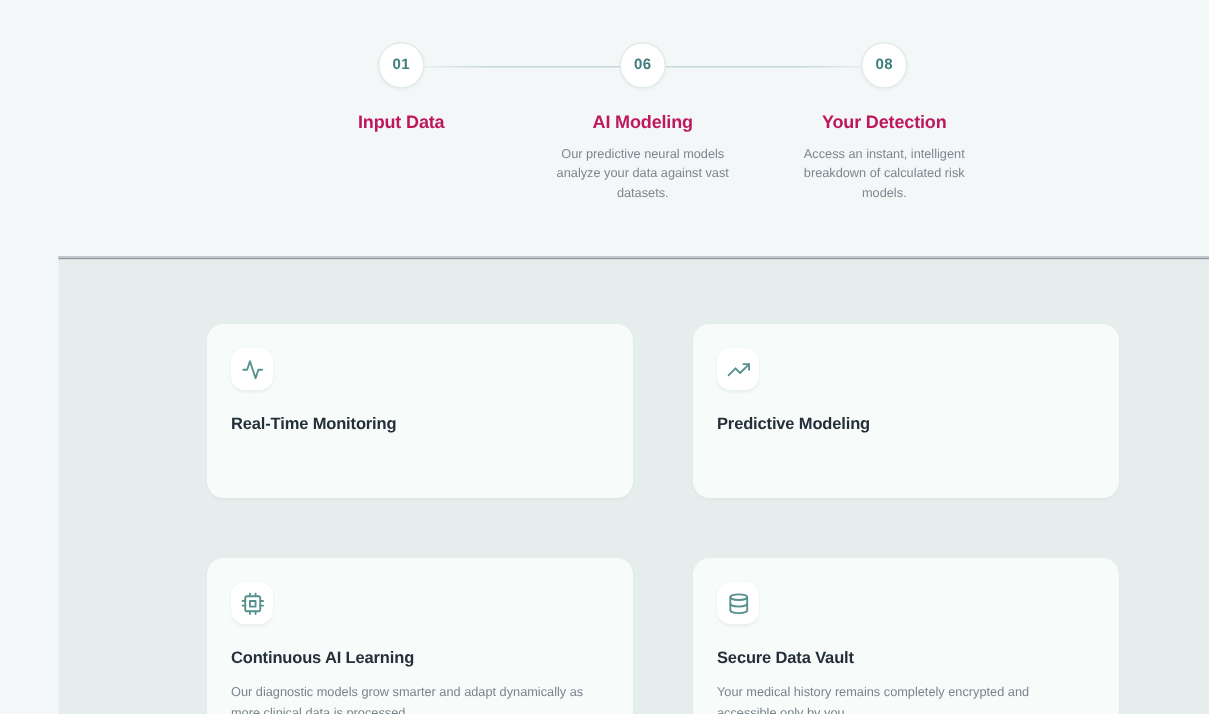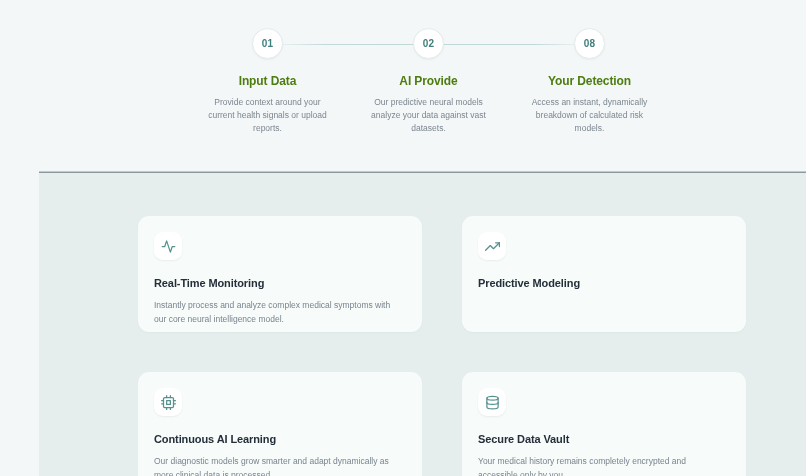--- a/index.html
+++ b/index.html
@@ -37,21 +37,21 @@
     width:31px; height:31px; margin-top:28px;
     border-radius:50%;
     background:#ffffff;
     border:1px solid #e3ebea;
     box-shadow:0 1px 2px rgba(20,60,60,0.05);
     display:flex; align-items:center; justify-content:center;
     font-size:10px; font-weight:700; color:#3f7e7c; letter-spacing:0.2px;
   }
   .step-title {
     margin-top:15px; font-size:12px; font-weight:700;
-    color:#4d7c0f; letter-spacing:-0.1px;
+    color:#be185d; letter-spacing:-0.1px;
   }
   .step-desc {
     margin-top:8px; width:130px; text-align:center;
     font-size:8.5px; line-height:13px; color:#7b868f;
   }
 
   .section-divider {
     position:absolute; left:0; top:171px; width:806px; height:2px;
     background:#8e979d;
     border-top:1px solid #c3cacd;
@@ -102,56 +102,54 @@
 
       <div class="connector"></div>
 
       <div class="steps-row">
 
         <div class="step">
           <div class="step-circle">
             <span>01</span>
           </div>
           <div class="step-title">Input Data</div>
-          <div class="step-desc">Provide context around your current health signals or upload reports.</div>
         </div>
 
         <div class="step">
           <div class="step-circle">
-            <span>02</span>
+            <span>06</span>
           </div>
-          <div class="step-title">AI Provide</div>
+          <div class="step-title">AI Modeling</div>
           <div class="step-desc">Our predictive neural models analyze your data against vast datasets.</div>
         </div>
 
         <div class="step">
           <div class="step-circle">
             <span>08</span>
           </div>
           <div class="step-title">Your Detection</div>
-          <div class="step-desc">Access an instant, dynamically breakdown of calculated risk models.</div>
+          <div class="step-desc">Access an instant, intelligent breakdown of calculated risk models.</div>
         </div>
 
       </div>
     </div>
   </section>
 
   <div class="section-divider"></div>
 
   <section class="features-section">
     <div class="cards-grid">
 
       <div class="card">
         <div class="icon-tile">
           <svg width="15" height="15" viewBox="0 0 24 24" fill="none" stroke="#57918e" stroke-width="2" stroke-linecap="round" stroke-linejoin="round">
             <polyline points="22 12 18 12 15 21 9 3 6 12 2 12"></polyline>
           </svg>
         </div>
         <div class="card-title">Real-Time Monitoring</div>
-        <div class="card-desc">Instantly process and analyze complex medical symptoms with our core neural intelligence model.</div>
       </div>
 
       <div class="card">
         <div class="icon-tile">
           <svg width="15" height="15" viewBox="0 0 24 24" fill="none" stroke="#57918e" stroke-width="2" stroke-linecap="round" stroke-linejoin="round">
             <polyline points="23 6 13.5 15.5 8.5 10.5 1 18"></polyline>
             <polyline points="17 6 23 6 23 12"></polyline>
           </svg>
         </div>
         <div class="card-title">Predictive Modeling</div>

